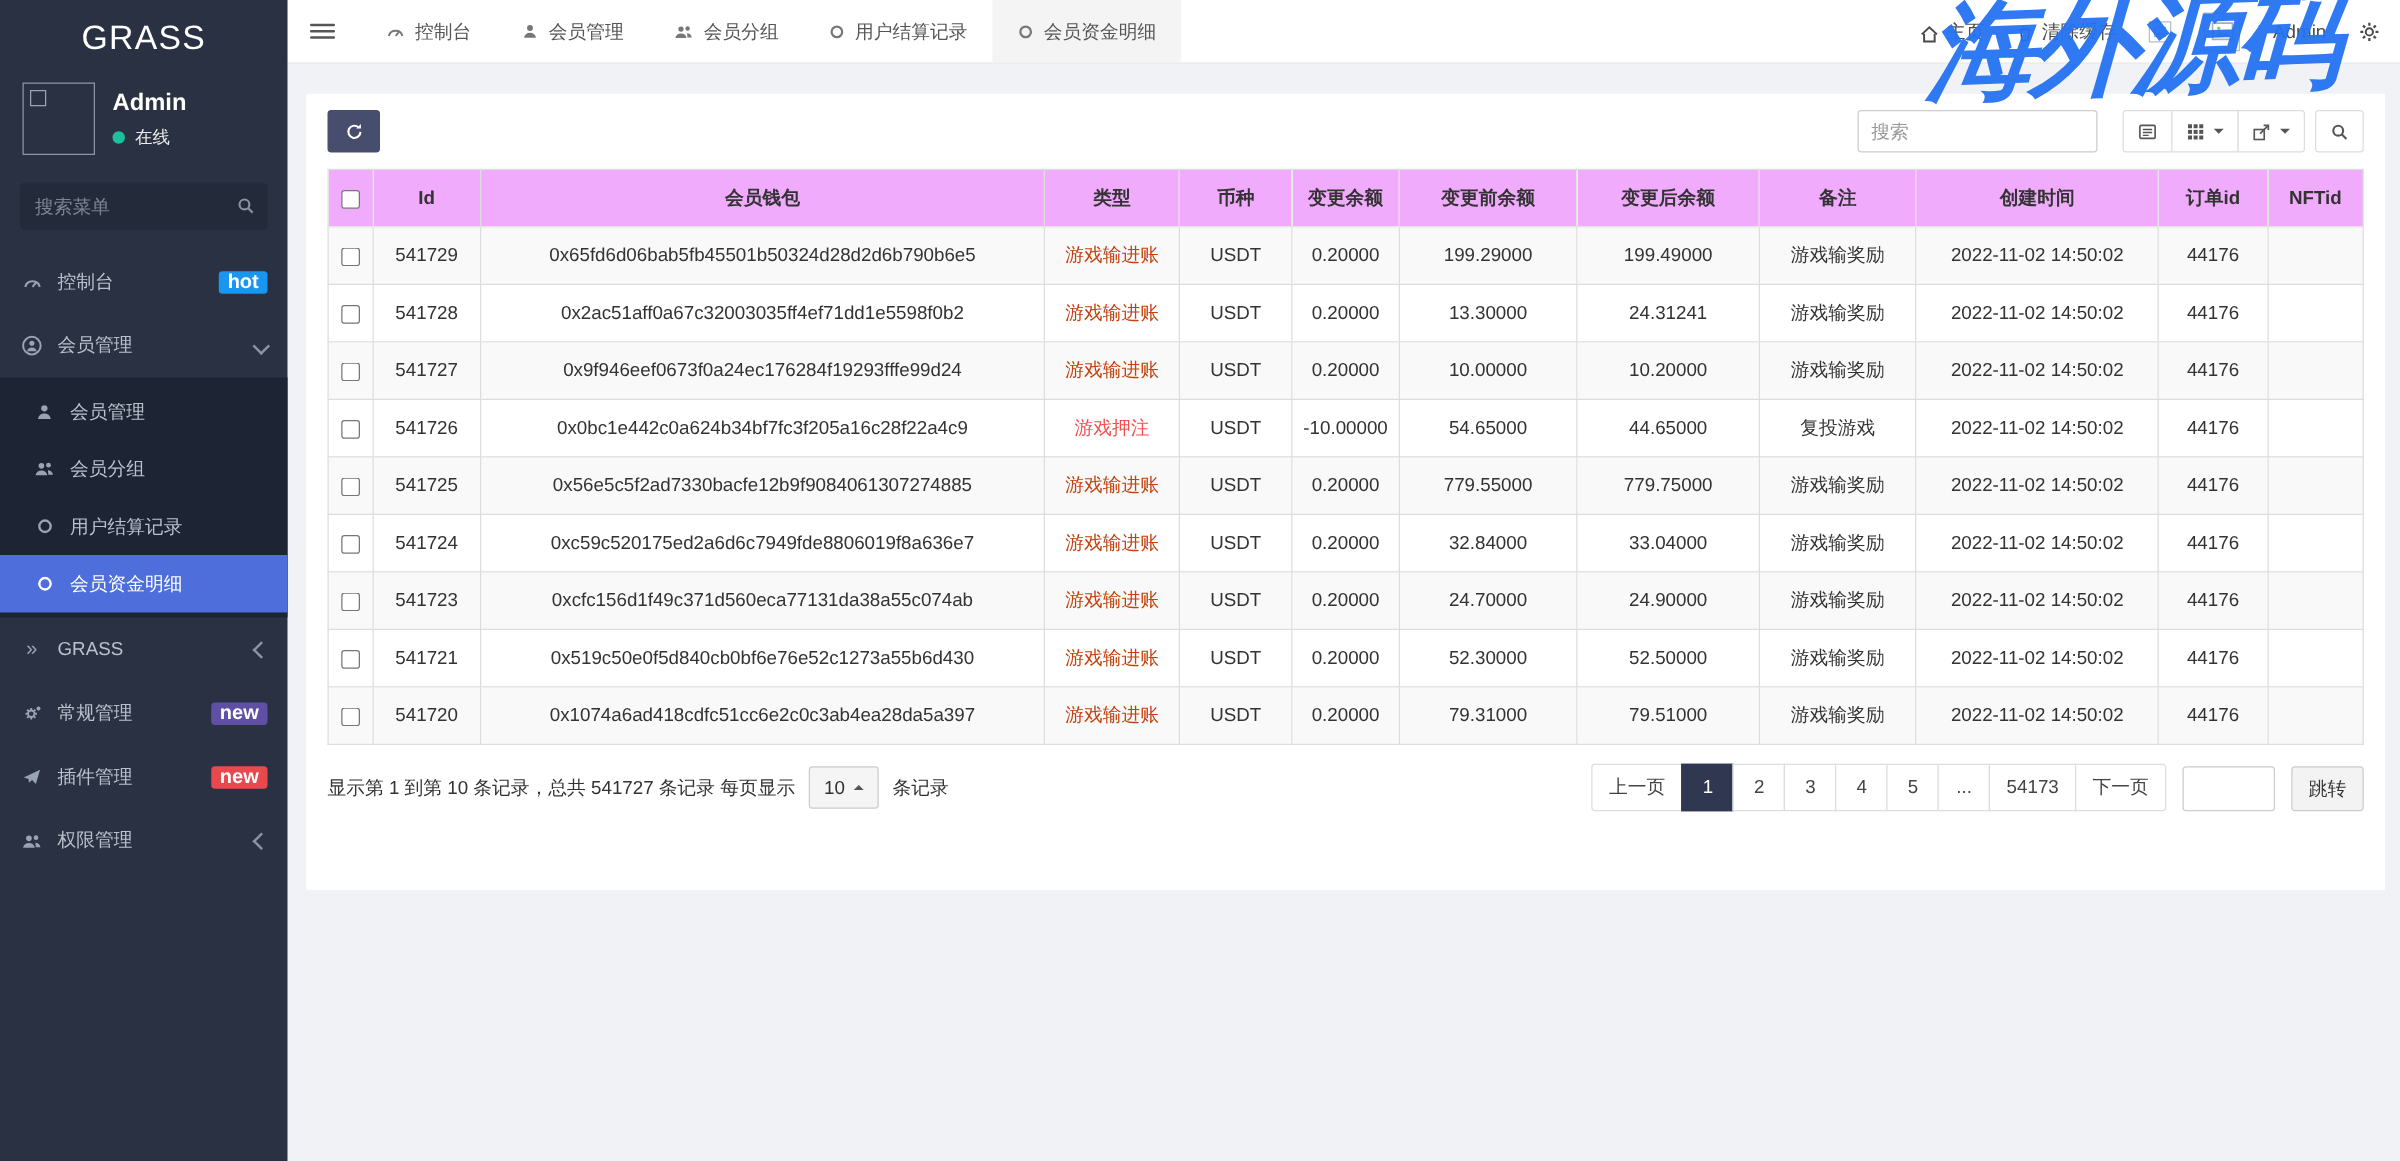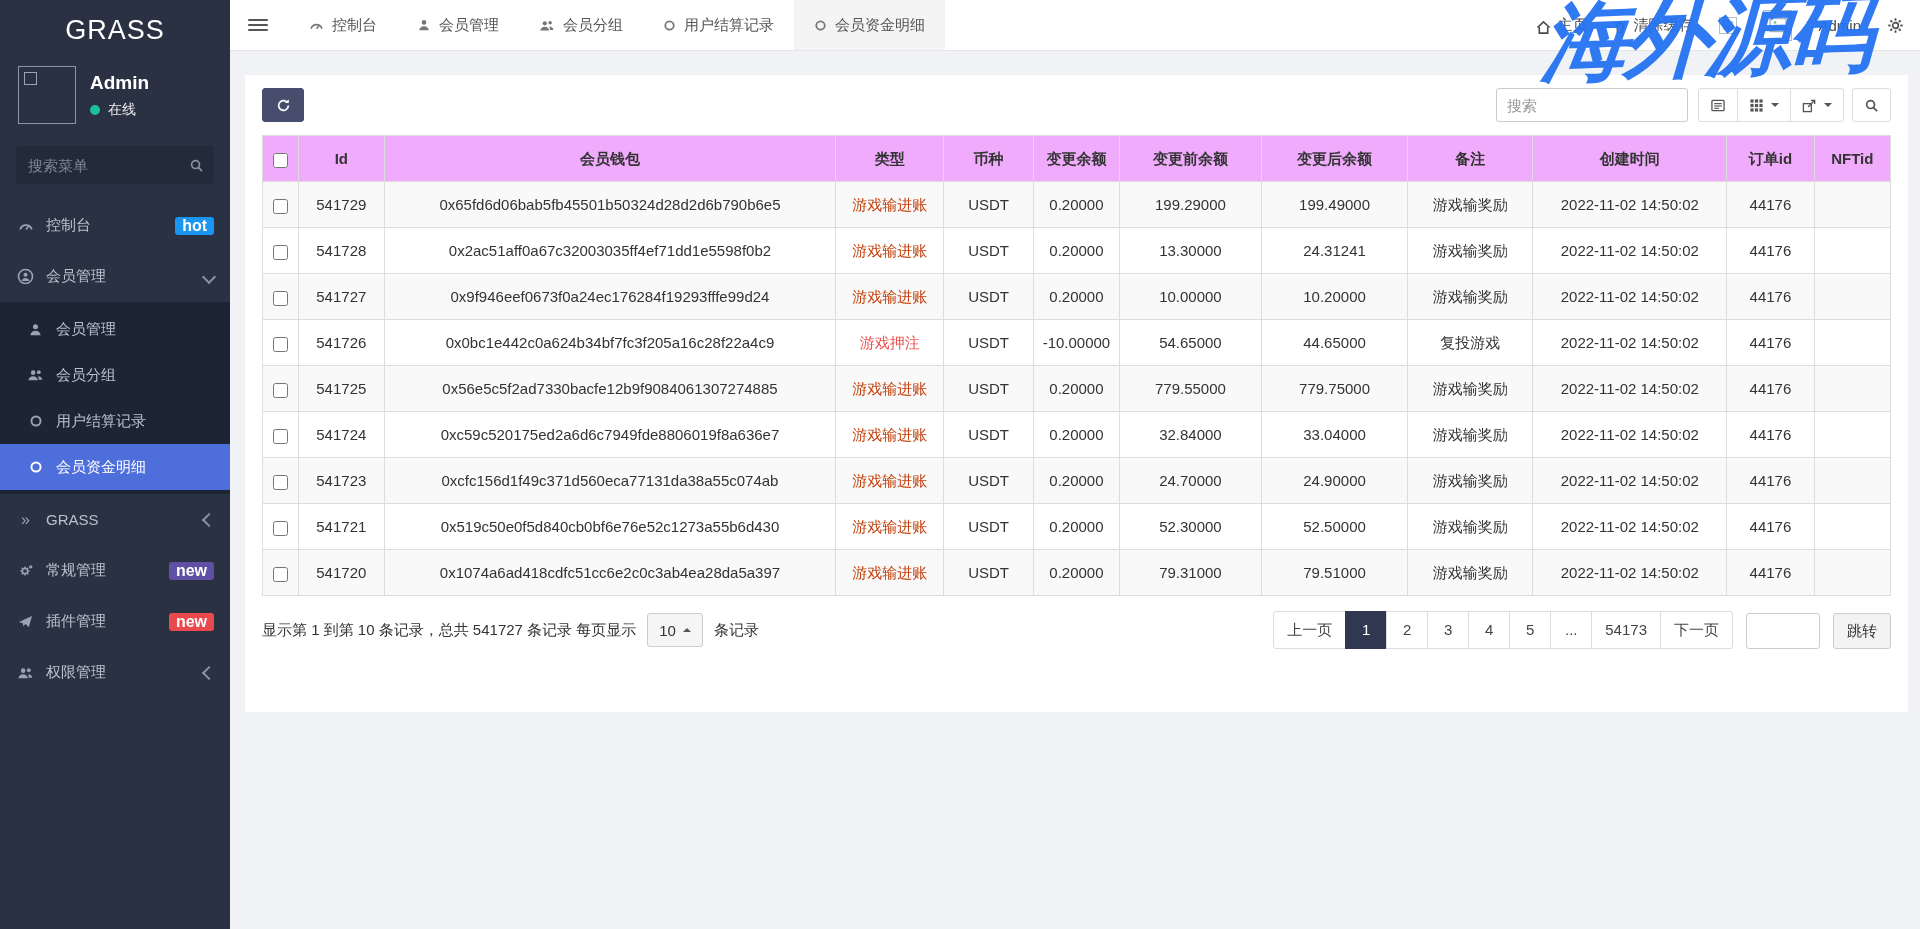--- a/index.html
+++ b/index.html
@@ -53,21 +53,21 @@
   .watermark{position:absolute;left:1312px;top:-10px;z-index:60;pointer-events:none;
     font-family:"DejaVu Serif","Liberation Serif",serif;font-style:italic;font-weight:bold;
     font-size:86px;line-height:1.1;color:#2472f2;opacity:.95;white-space:nowrap;
     transform:rotate(-2deg) skewX(-4deg);letter-spacing:-4px}
   
   .panel{position:absolute;left:15px;right:12px;top:75px;min-height:637px;background:#fff;box-sizing:border-box;padding:13px 17px}
   .toolbar{display:flex;align-items:center;margin-bottom:13px}
   .btn{box-sizing:border-box;height:34px;border:1px solid #ddd;background:#fff;border-radius:3px;display:inline-flex;align-items:center;justify-content:center;padding:0 11px;color:#555;cursor:pointer;font-size:14px}
   .btn-refresh{background:#474e6d;border-color:#474e6d;color:#fff;width:42px}
   .toolbar-right{margin-left:auto;display:flex;align-items:center}
-  .search-input{width:192px;height:34px;box-sizing:border-box;border:1px solid #ccc;border-radius:3px;padding:0 10px;font-size:15px;color:#3b82f6;margin-right:10px;outline:none}
+  .search-input{width:192px;height:34px;box-sizing:border-box;border:1px solid #ccc;border-radius:3px;padding:0 10px;font-size:15px;color:#3b82f6;margin-right:20px;outline:none}
   .search-input::placeholder{color:#999}
   .btn-group{display:inline-flex}
   .btn-group .btn{border-radius:0;margin-left:-1px}
   .btn-group .btn:first-child{border-radius:3px 0 0 3px;margin-left:0}
   .btn-group .btn:last-child{border-radius:0 3px 3px 0}
   .btn-search-toggle{margin-left:8px}
   .caret{margin-left:7px;width:0;height:0;border-left:4px solid transparent;border-right:4px solid transparent;border-top:4px solid #555}
   .caret-up{margin-left:7px;width:0;height:0;border-left:4px solid transparent;border-right:4px solid transparent;border-bottom:4px solid #555}
   
   table.grid{width:100%;border-collapse:collapse;table-layout:fixed;font-size:15px;color:#333}

